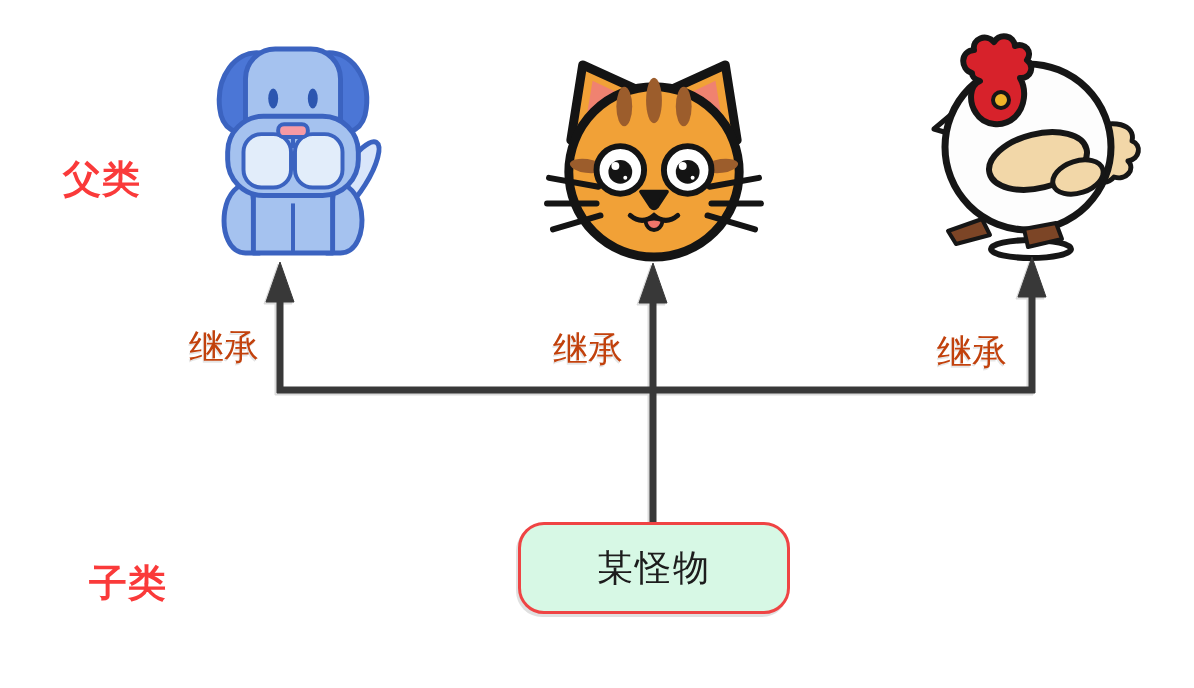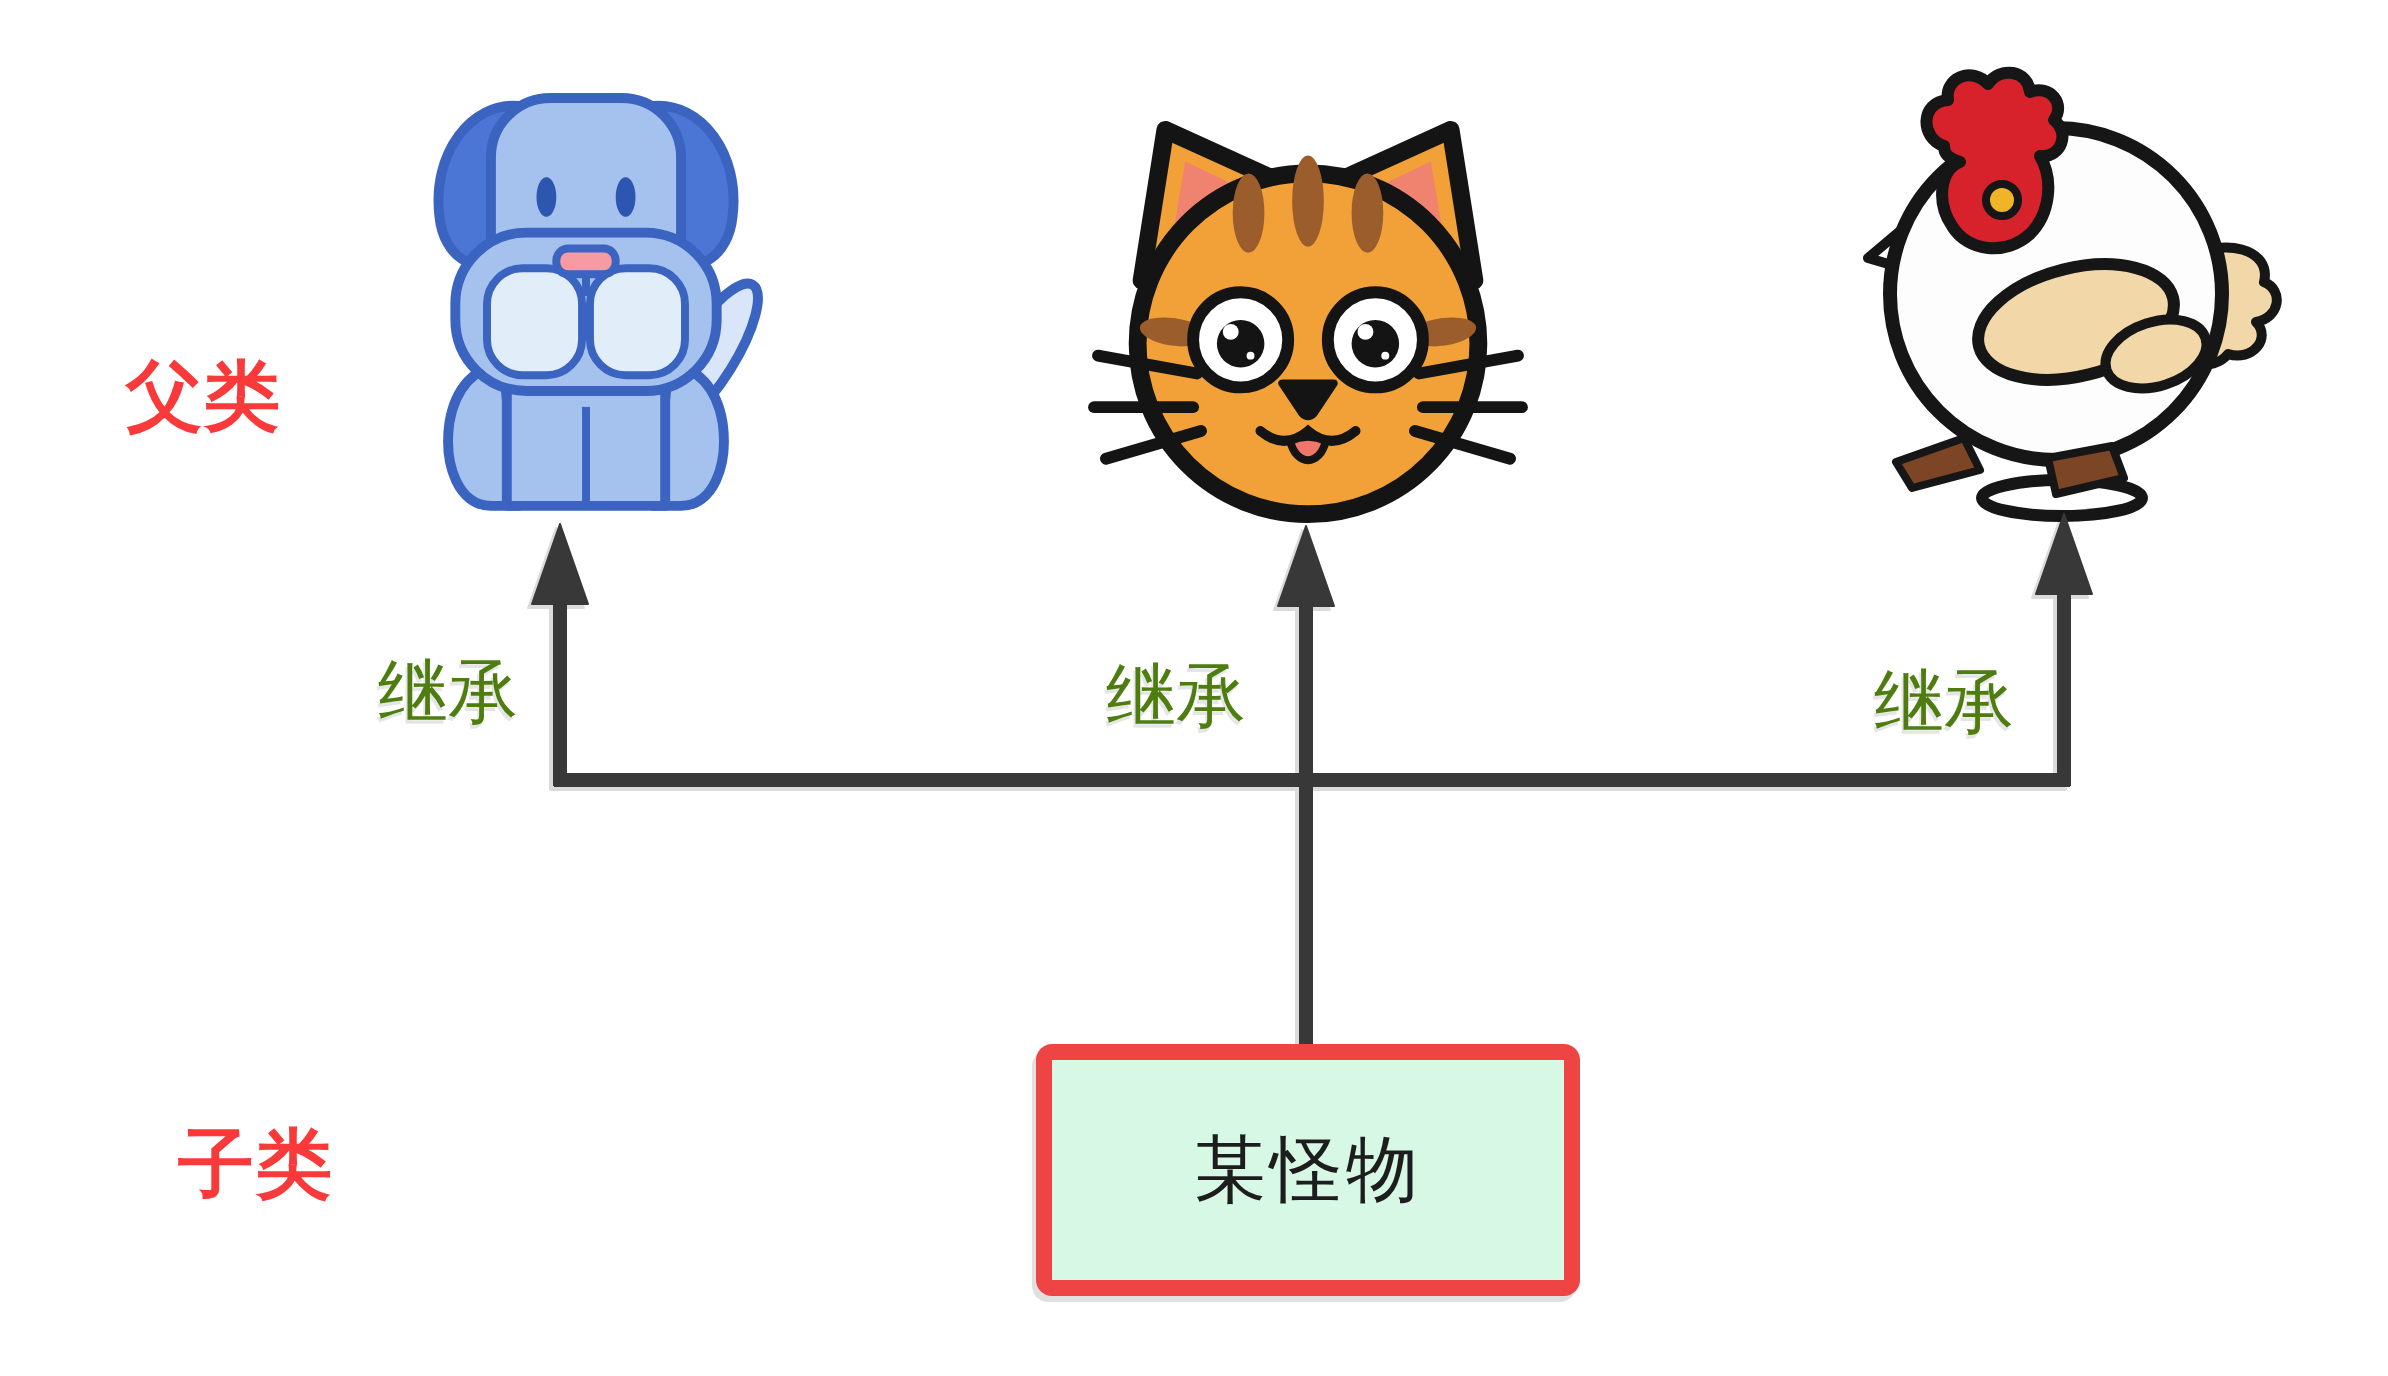--- a/index.html
+++ b/index.html
@@ -1,37 +1,37 @@
 <!DOCTYPE html>
 <html><head>
 <meta charset="utf-8">
 <style>
   html,body{margin:0;padding:0;background:#ffffff;}
   body{font-family:"Liberation Sans","DejaVu Sans",sans-serif;}
   .canvas{position:relative;width:1194px;height:688px;background:#ffffff;overflow:hidden;}
 
   .side-label{position:absolute;font-size:38px;font-weight:bold;color:#fa3a3a;line-height:1;letter-spacing:1px;}
-  #lbl-parent{left:63px;top:180px;}
+  #lbl-parent{left:63px;top:160px;}
   #lbl-child{left:63px;top:564px;margin-left:26px;}
 
-  .inherit{position:absolute;font-size:35px;color:#4d7c0f;line-height:1;text-shadow:-1px 2px 0 rgba(0,0,0,0.10);}
+  .inherit{position:absolute;font-size:35px;color:#c2410c;line-height:1;text-shadow:-1px 2px 0 rgba(0,0,0,0.10);}
   #inherit-0{left:189px;top:329px;}
   #inherit-1{left:553px;top:331px;}
   #inherit-2{left:937px;top:334px;}
 
   .icon{position:absolute;}
   #dog-icon{left:194px;top:37px;width:198px;height:220px;}
   #cat-icon{left:544px;top:55px;width:220px;height:210px;}
   #rooster-icon{left:928px;top:33px;width:215px;height:228px;}
 
   .connectors{position:absolute;left:0;top:0;width:1194px;height:688px;
     filter:drop-shadow(-2px 2px 0 rgba(0,0,0,0.14));}
 
-  .child-box{position:absolute;left:518px;top:522px;width:272px;height:126px;
-    background:#d7f8e5;border:8px solid #ef4444;border-radius:8px;
+  .child-box{position:absolute;left:518px;top:522px;width:272px;height:92px;
+    background:#d7f8e5;border:3px solid #ef4444;border-radius:26px;
     box-sizing:border-box;display:flex;align-items:center;justify-content:center;
     box-shadow:-2px 3px 0 rgba(0,0,0,0.12);}
   .child-box span{font-size:36px;color:#1d1d1d;letter-spacing:2px;}
 </style>
 </head>
 <body>
 
 <div class="canvas">
 
   <span class="side-label" id="lbl-parent">父类</span>

